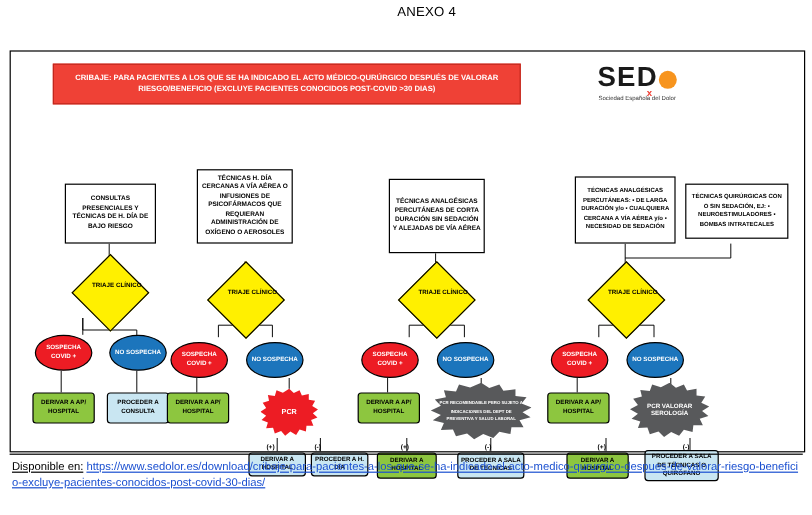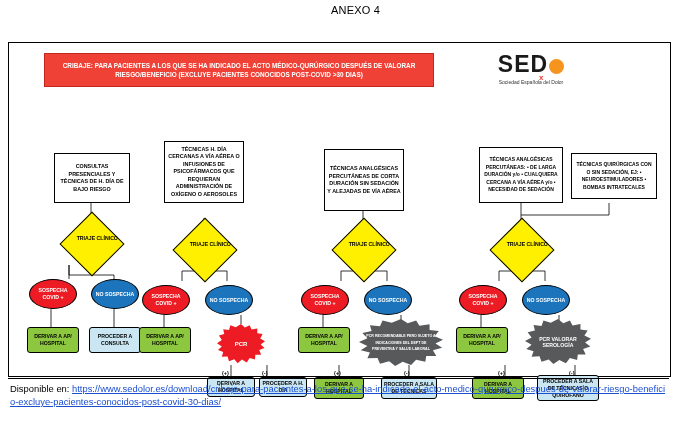--- a/index.html
+++ b/index.html
@@ -72,21 +72,21 @@
      clip-path:polygon(50% 0%,58% 9%,68% 3%,72% 14%,84% 11%,84% 23%,95% 25%,90% 36%,100% 43%,91% 51%,99% 60%,88% 65%,92% 77%,80% 77%,79% 89%,68% 85%,62% 96%,52% 89%,43% 98%,36% 88%,25% 93%,22% 81%,10% 82%,13% 70%,2% 65%,10% 56%,0% 48%,10% 40%,4% 29%,15% 25%,13% 13%,25% 15%,28% 3%,39% 8%);}
   .burst.red{background:#ed1c24;color:#fff;
      clip-path:polygon(50% 0%,58% 9%,68% 3%,72% 14%,84% 11%,84% 23%,95% 25%,90% 36%,100% 43%,91% 51%,99% 60%,88% 65%,92% 77%,80% 77%,79% 89%,68% 85%,62% 96%,52% 89%,43% 98%,36% 88%,25% 93%,22% 81%,10% 82%,13% 70%,2% 65%,10% 56%,0% 48%,10% 40%,4% 29%,15% 25%,13% 13%,25% 15%,28% 3%,39% 8%);}
 
   .sign{position:absolute;font-size:5.5px;font-weight:bold;}
 
   svg.wires{position:absolute;left:0;top:0;width:661px;height:333px;pointer-events:none;}
 
   
   .foot{position:absolute;left:10px;top:382px;width:660px;font-size:9.4px;line-height:13px;}
-  .foot .lbl{color:#000;}
+  .foot .lbl{color:#000;text-decoration:underline;}
   .foot a{color:#1a4fd0;word-break:break-all;}
   .rule{position:absolute;left:8px;top:378px;width:661px;height:1px;background:#000;}
 </style>
 </head>
 <body>
 
 <div class="page">
 
   <div class="hdr">
     <div class="l1">ANEXO 4</div>

